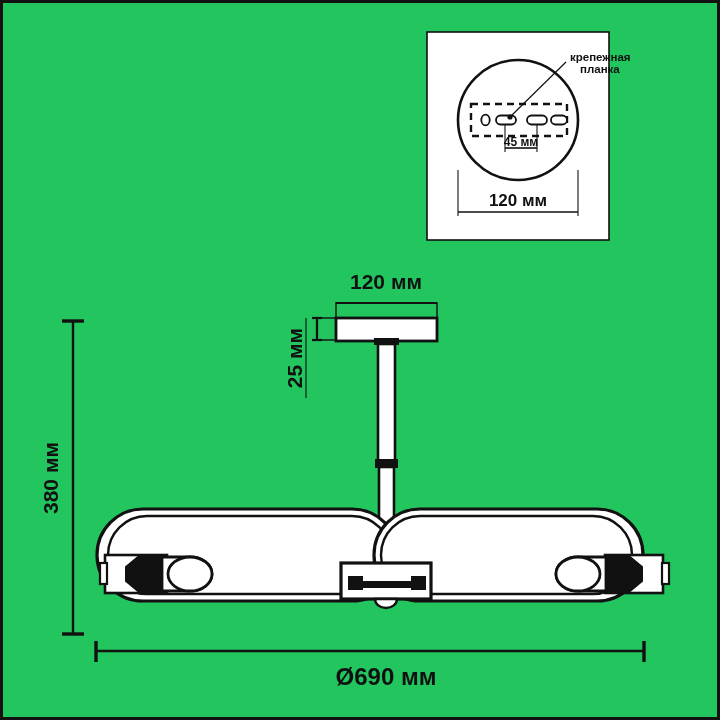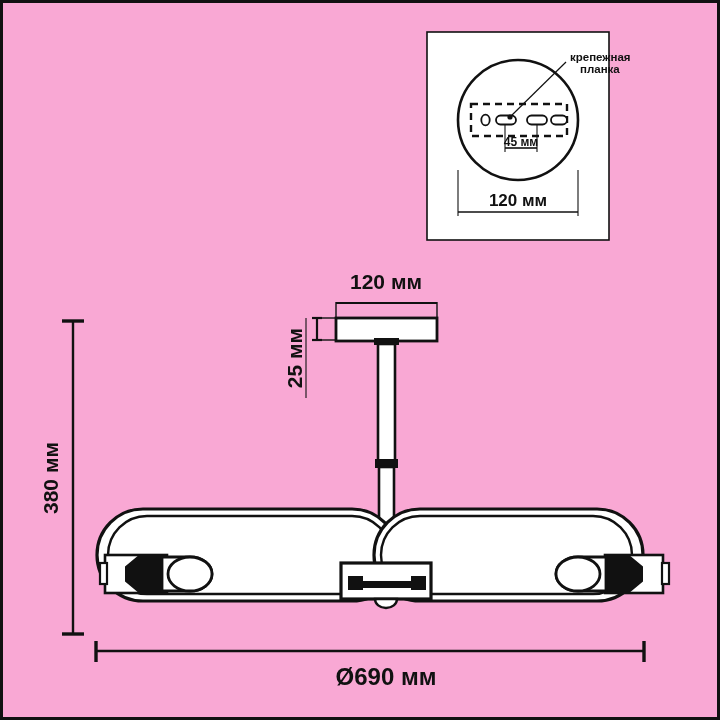--- a/index.html
+++ b/index.html
@@ -7,21 +7,21 @@
     padding: 0;
     background: #ffffff;
   }
   body {
     font-family: "Liberation Sans", sans-serif;
   }
   #page {
     position: relative;
     width: 720px;
     height: 720px;
-    background: #f9a8d4;
+    background: #22c55e;
     box-sizing: border-box;
     overflow: hidden;
   }
   #page-frame {
     position: absolute;
     left: 0; top: 0;
     width: 720px; height: 720px;
     border: 3px solid #111111;
     box-sizing: border-box;
     pointer-events: none;

